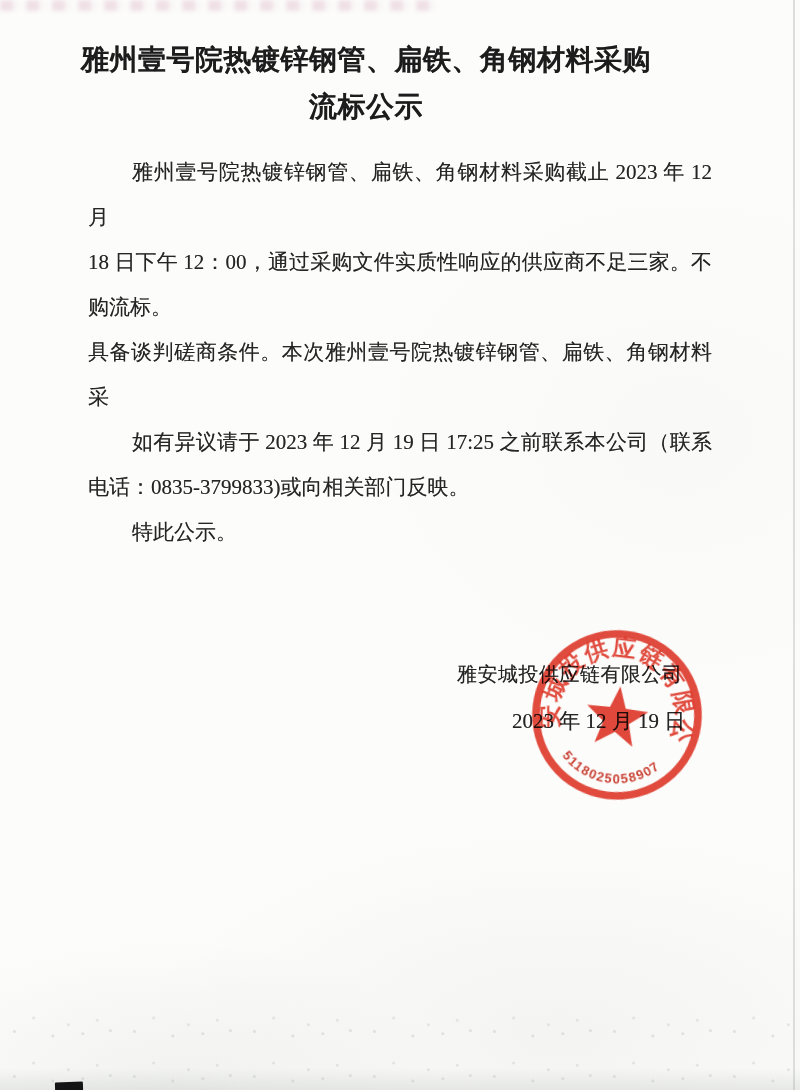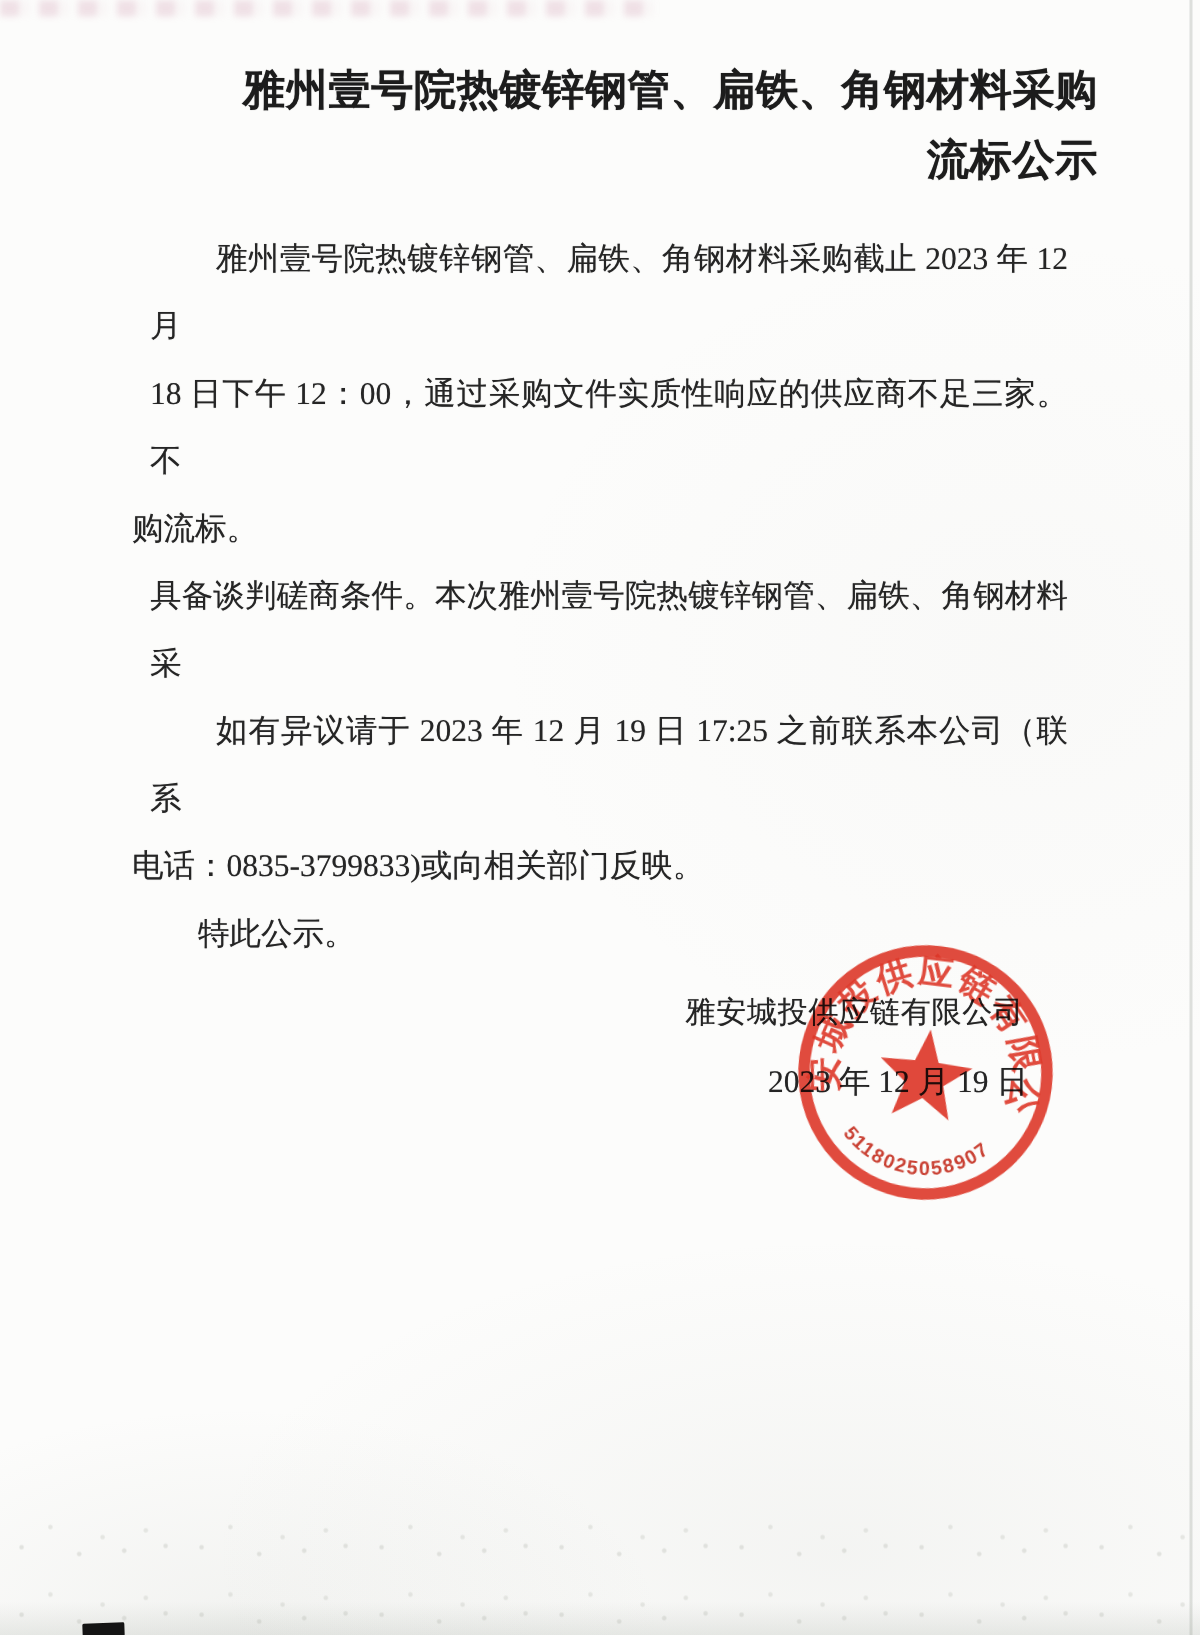--- a/index.html
+++ b/index.html
@@ -40,33 +40,33 @@
       radial-gradient(circle 1px at 81% 45%, #c2c5bd 0 1px, transparent 2px),
       radial-gradient(circle 1px at 92% 68%, #b9bcb4 0 1px, transparent 2px);
     background-size:120px 45px;
   }
   .corner-mark{
     position:absolute;left:55px;top:1082px;width:28px;height:9px;
     background:#141414;border-radius:1px;transform:rotate(-2deg);
   }
   
   .title{
-    position:absolute;top:36px;left:0;width:732px;text-align:right;
+    position:absolute;top:36px;left:0;width:732px;text-align:center;
     font-family:"Liberation Sans","DejaVu Sans",sans-serif;
     font-weight:700;font-size:28px;line-height:47px;color:#1c1c1c;
     letter-spacing:.5px;
     text-shadow:0 0 .6px rgba(30,30,30,.55);
   }
   .body-text{
     position:absolute;top:150px;left:88px;width:624px;
     font-size:21px;line-height:45px;color:#252525;
     text-shadow:0 0 .5px rgba(40,40,40,.5);
   }
   .line{white-space:nowrap;}
-  .just{white-space:normal;text-align:justify;text-align-last:justify;margin-left:12px;}
+  .just{white-space:normal;text-align:justify;text-align-last:justify;}
   .indent{text-indent:44px;}
   .sig-company{
     position:absolute;left:457px;top:661px;font-size:20px;letter-spacing:.5px;
     color:#242424;text-shadow:0 0 .5px rgba(40,40,40,.5);
   }
   .sig-date{
     position:absolute;left:512px;top:707px;font-size:21px;
     color:#242424;text-shadow:0 0 .5px rgba(40,40,40,.5);
   }
   

